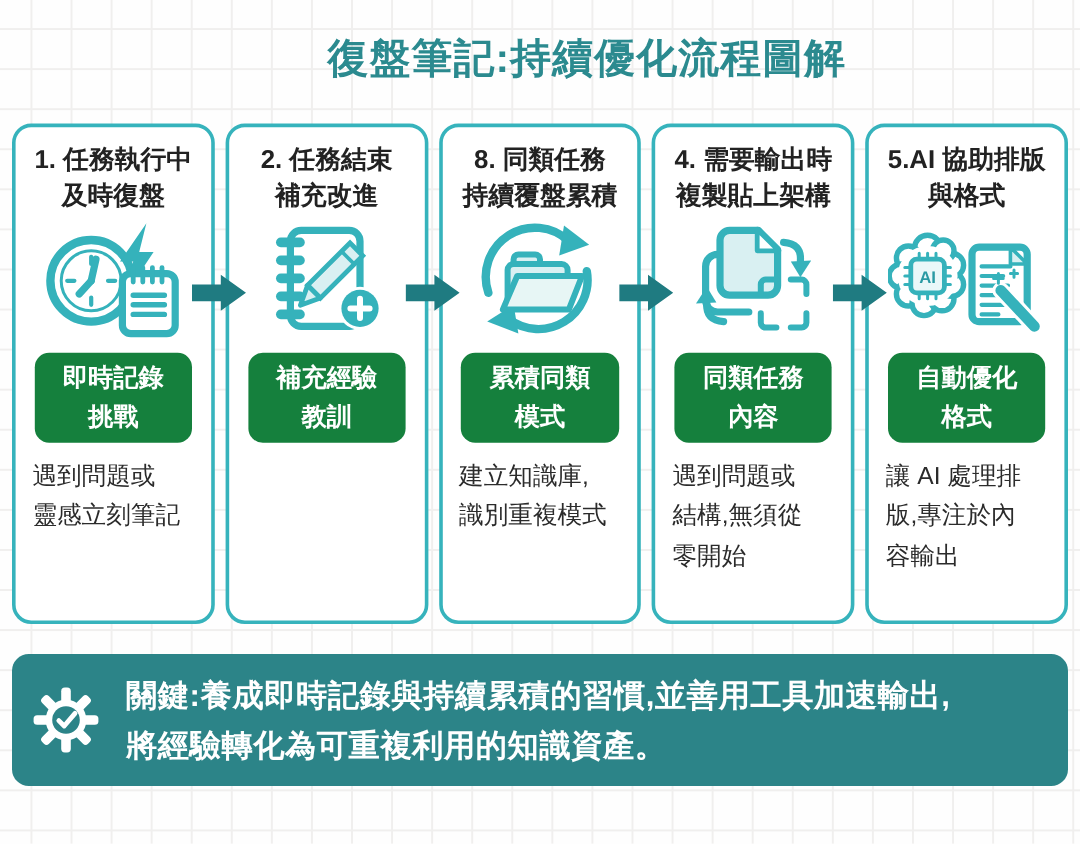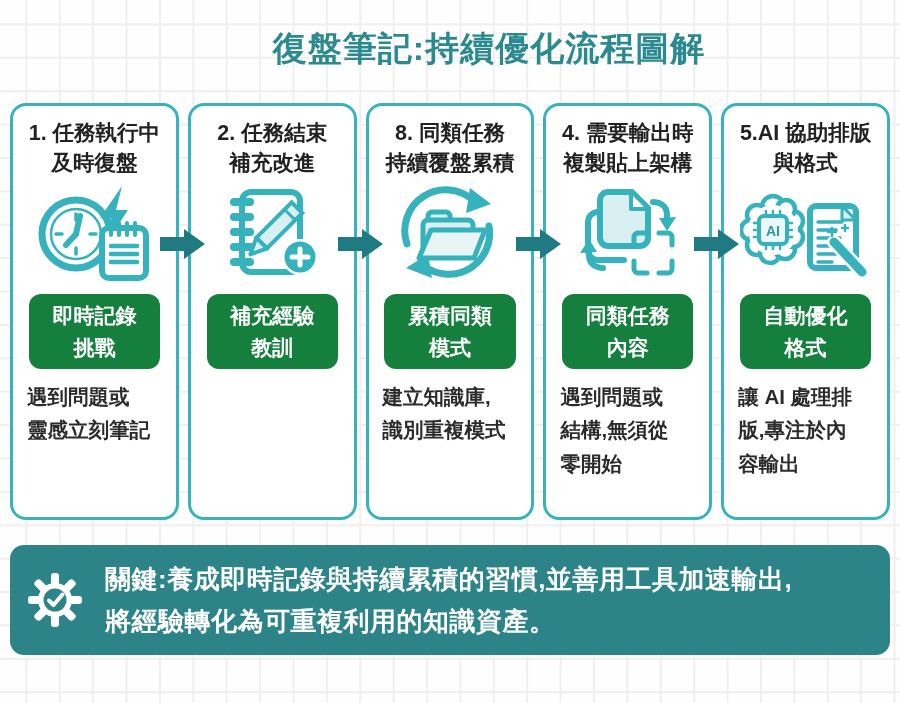--- a/index.html
+++ b/index.html
@@ -43,21 +43,21 @@
   .badge{
     margin-top:8px; width:86%; min-height:72px;
     background:#15803d; border-radius:12px;
     color:#ffffff; font-size:21px; font-weight:bold;
     line-height:1.5; text-align:center; white-space:pre-line;
     display:flex; align-items:center; justify-content:center;
     padding:6px 0;
   }
   .desc{
     margin-top:11px; align-self:flex-start; padding:0 9px;
-    font-size:20.5px; color:#2b2b2b; font-weight:700;
+    font-size:20.5px; color:#2b2b2b; font-weight:400;
     line-height:1.62; white-space:pre-line; text-align:left;
   }
   .flow-arrow{
     position:absolute; top:124px; width:46px; height:36px; z-index:5;
   }
   .flow-arrow svg{ display:block; width:46px; height:34px; }
   .flow-arrow polygon{ fill:#1f7b81; }
   .fa1{ left:150px; } .fa2{ left:328px; } .fa3{ left:506px; } .fa4{ left:684px; }
   .banner{
     position:absolute; top:545px; left:10px; width:880px; height:110px;

